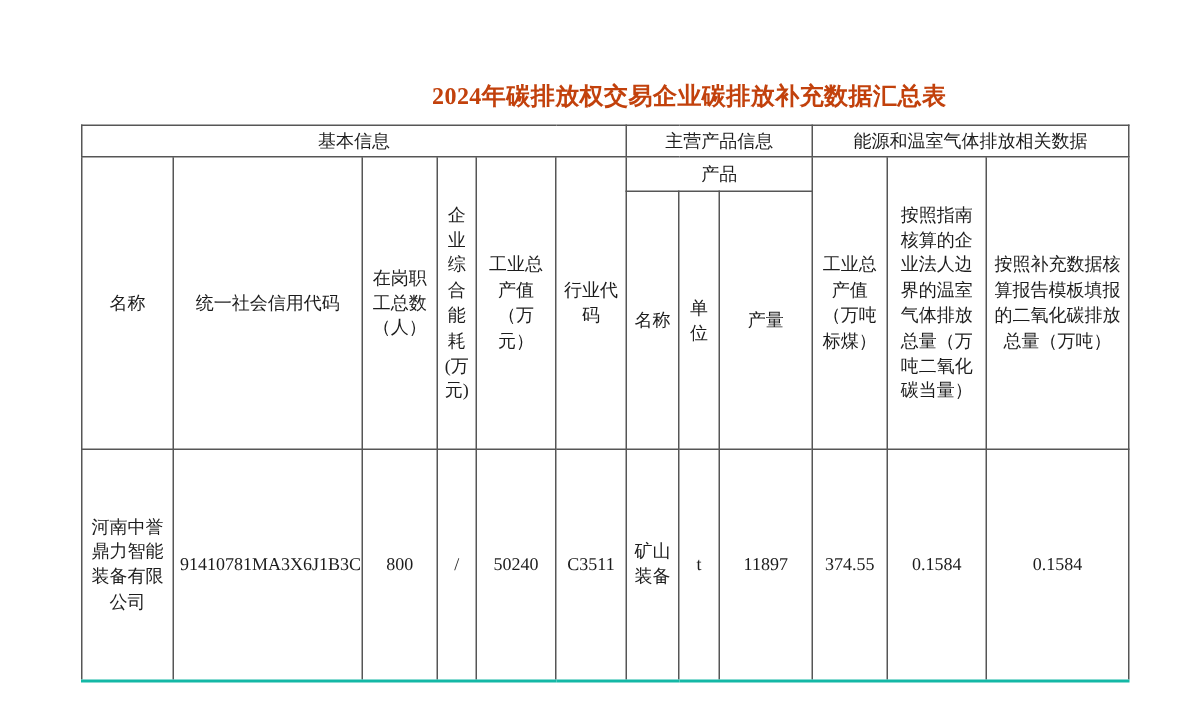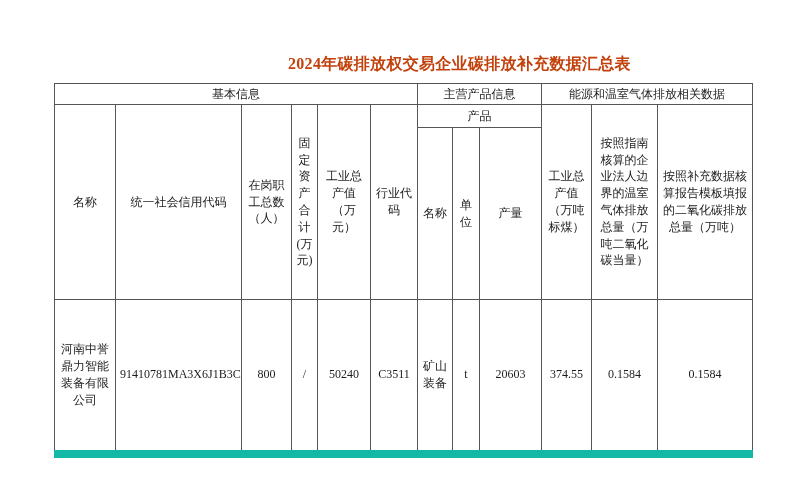--- a/index.html
+++ b/index.html
@@ -24,21 +24,21 @@
     text-align:center;vertical-align:middle;
     padding:1px 4px;
     word-break:break-all;overflow:hidden;
   }
   tr.r-a{height:21px;}
   tr.r-b{height:23px;}
   tr.r-c{height:172px;}
   tr.r-d{height:154px;}
   
   td.hb{border-bottom:2px solid #848484;}
-  tr.r-d td{border-bottom:8px solid #14b8a6;}
+  tr.r-d td{border-bottom:2px solid #14b8a6;}
   
   td.p0{padding:1px 0;}
   td.p1{padding:1px 1px;}
   td.p6{padding:1px 6px;}
   td.p8{padding:1px 8px;}
   td.vtx{padding:1px 8px;}    
   td.nowrap{white-space:nowrap;padding:1px 0;word-break:keep-all;}
 </style>
 </head>
 <body>
@@ -67,21 +67,21 @@
         <tr class="r-a">
       <td colspan="6">基本信息</td>
       <td colspan="3">主营产品信息</td>
       <td colspan="3">能源和温室气体排放相关数据</td>
     </tr>
 
     <tr class="r-b">
       <td rowspan="2" class="hb">名称</td>
       <td rowspan="2" class="hb">统一社会信用代码</td>
       <td rowspan="2" class="hb">在岗职工总数（人）</td>
-      <td rowspan="2" class="hb p1">固定资产合计(万元)</td>
+      <td rowspan="2" class="hb p1">企业综合能耗(万元)</td>
       <td rowspan="2" class="hb">工业总产值（万元）</td>
       <td rowspan="2" class="hb p8">行业代码</td>
       <td colspan="3">产品</td>
       <td rowspan="2" class="hb">工业总产值（万吨标煤）</td>
       <td rowspan="2" class="hb p1">按照指南核算的企业法人边界的温室气体排放总量（万吨二氧化碳当量）</td>
       <td rowspan="2" class="hb p6">按照补充数据核算报告模板填报的二氧化碳排放总量（万吨）</td>
     </tr>
 
     <tr class="r-c">
       <td class="hb vtx">名称</td>
@@ -91,21 +91,21 @@
 
     <tr class="r-d">
       <td class="p0">河南中誉鼎力智能装备有限公司</td>
       <td class="nowrap">91410781MA3X6J1B3C</td>
       <td>800</td>
       <td class="p1">/</td>
       <td>50240</td>
       <td>C3511</td>
       <td>矿山装备</td>
       <td>t</td>
-      <td>20603</td>
+      <td>11897</td>
       <td class="p1">374.55</td>
       <td>0.1584</td>
       <td>0.1584</td>
     </tr>
   </tbody>
     </table>
 
 </main>
 
 </body></html>

